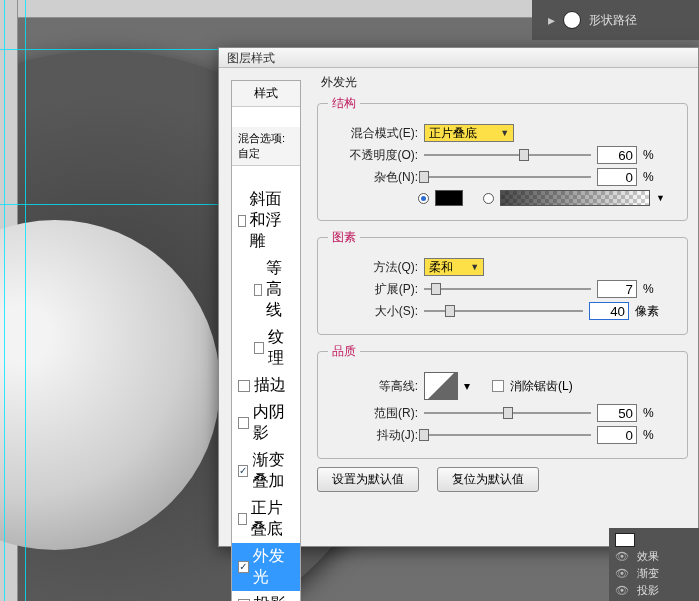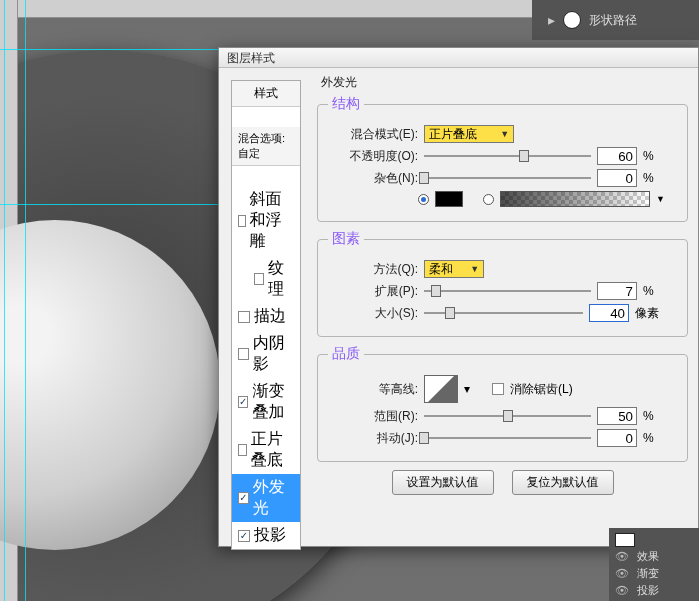--- a/index.html
+++ b/index.html
@@ -34,38 +34,38 @@
   .style-item { display:flex; align-items:center; gap:4px; padding:3px 6px; font-size:16px; cursor:default;}
   .style-item.indent { padding-left:22px; }
   .style-item.selected { background:#3399ff; color:#fff; }
   .cb { width:12px; height:12px; border:1px solid #888; background:#fff; display:inline-flex; align-items:center; justify-content:center; font-size:10px; line-height:1; color:#246;}
   .cb.checked::after { content:"✓"; }
   
   
   .right-col { flex:1; padding:6px 10px 10px 4px; }
   .panel-title { font-size:12px; margin:0 0 4px 4px; color:#222;}
   fieldset.grp { border:1px solid #b5b5b5; border-radius:4px; margin:0 0 8px 0; padding:8px 10px 10px 10px;}
-  fieldset.grp legend { padding:0 4px; font-size:14px; color:#8b5cf6;}
+  fieldset.grp legend { padding:0 4px; font-size:12px; color:#be185d;}
   .row { display:flex; align-items:center; gap:6px; margin:4px 12px; font-size:12px;}
   .row .lbl { width:78px; text-align:right; color:#222;}
   .combo { border:1px solid #777; background:#fde047; height:18px; display:inline-flex; align-items:center; padding:0 4px; min-width:90px; justify-content:space-between; gap:6px;}
   .combo .caret { font-size:9px; color:#333;}
   .slider { flex:1; height:14px; position:relative; }
   .slider .track { position:absolute; left:0; right:0; top:6px; height:2px; background:#999;}
   .slider .thumb { position:absolute; top:1px; width:10px; height:12px; background:#ddd; border:1px solid #666; transform:translateX(-50%);}
   .numbox { width:40px; height:18px; border:1px solid #777; background:#fff; text-align:right; padding:0 3px;}
   .unit { width:22px;}
   .radio { width:11px; height:11px; border:1px solid #555; border-radius:50%; background:#fff; display:inline-block; position:relative;}
   .radio.on::after{content:"";position:absolute;inset:2px;border-radius:50%;background:#2b6cd4;}
   .color-swatch { width:28px; height:16px; border:1px solid #555; background:#000;}
   .grad-swatch { width:150px; height:16px; border:1px solid #555; background:linear-gradient(90deg,#444 0%,#aaa 40%,#eee 40%,#ccc 100%); background-image:linear-gradient(90deg,rgba(0,0,0,.7),rgba(0,0,0,0)),repeating-conic-gradient(#ccc 0 25%,#fff 0 50%); background-size:100% 100%,8px 8px;}
   .grad-caret { font-size:9px;}
   .contour-sw { width:34px; height:28px; border:1px solid #666; background:linear-gradient(135deg,#fff 0 49%,#666 51% 100%); display:inline-block;}
   .btn { border:1px solid #888; background:linear-gradient(#fafafa,#e0e0e0); padding:3px 14px; border-radius:3px; font-size:12px;}
-  .btn-row { display:flex; gap:18px; justify-content:center; margin-top:6px;}
+  .btn-row { display:flex; gap:18px; justify-content:flex-start; margin-top:6px;}
   
   
   .layers-peek { position:absolute; right:0; bottom:0; width:90px; background:#535353; color:#ddd; font-size:11px; padding:4px 6px 2px 6px;}
   .layers-peek .eye { color:#bbb; margin-right:4px;}
   .layers-peek .line{ display:flex; align-items:center; gap:4px; padding:1px 0;}
   .layers-peek .thumb-sw{ width:20px; height:14px; border:1px solid #222; background:#fff;}
 </style>
 </head>
 <body>
 
@@ -91,20 +91,24 @@
     <div class="styles-col">
       <div class="styles-header">样式</div>
       <div class="blend-header">混合选项:自定</div>
       <div id="styles-list-body">
           <div class="style-item">
             <span class="cb"></span>
             <span>斜面和浮雕</span>
           </div>
           <div class="style-item indent">
             <span class="cb"></span>
+            <span>等高线</span>
+          </div>
+          <div class="style-item indent">
+            <span class="cb"></span>
             <span>纹理</span>
           </div>
           <div class="style-item">
             <span class="cb"></span>
             <span>描边</span>
           </div>
           <div class="style-item">
             <span class="cb"></span>
             <span>内阴影</span>
           </div>

